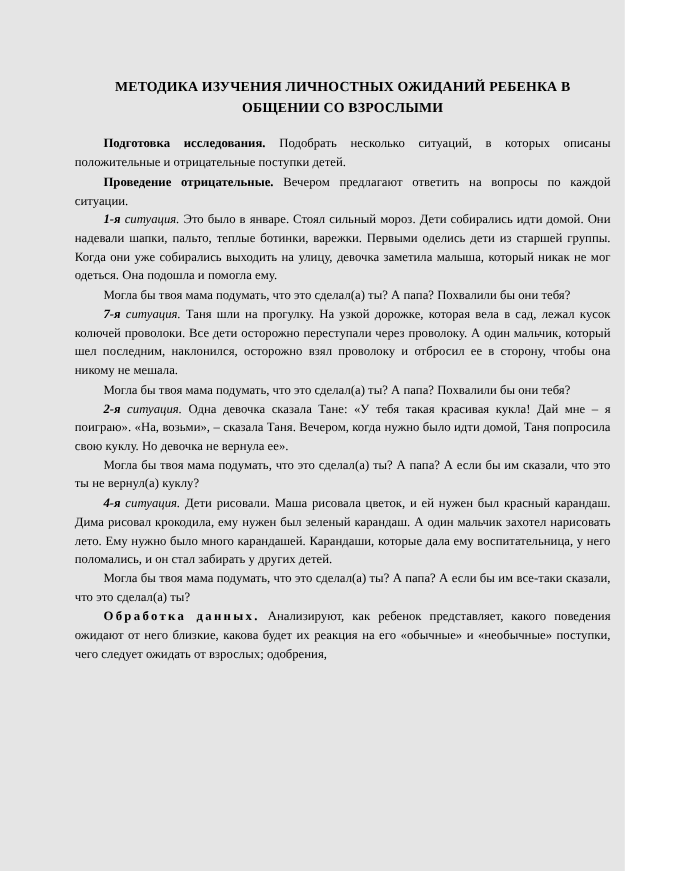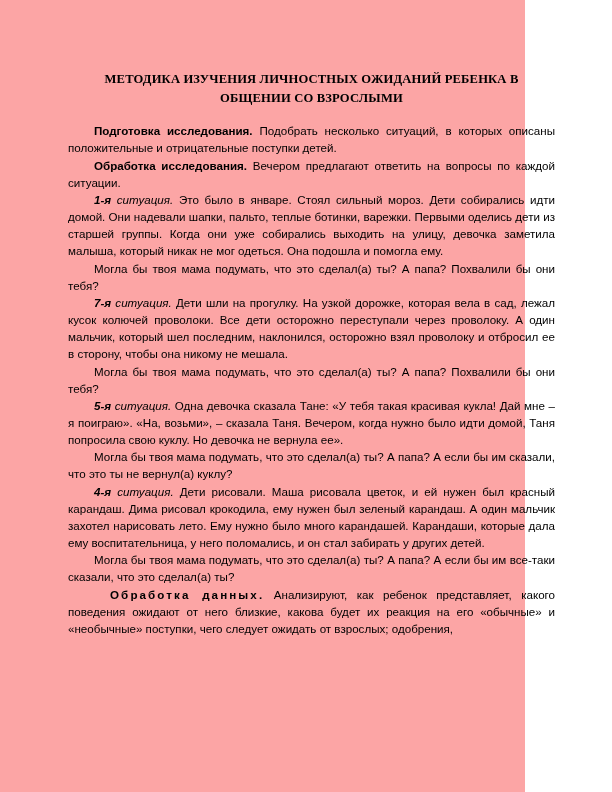--- a/index.html
+++ b/index.html
@@ -10,23 +10,23 @@
   }
   body {
     width: 612px;
     height: 792px;
     overflow: hidden;
     font-family: "Liberation Serif", "DejaVu Serif", serif;
     color: #000000;
   }
   .page {
     position: relative;
-    width: 525px;
+    width: 568px;
     height: 792px;
-    background: #fca5a5;
+    background: #e5e5e5;
     box-sizing: border-box;
   }
   .content {
     position: absolute;
     left: 68px;
     top: 0;
     width: 487px;
   }
   .doc-title {
     margin: 0;
@@ -41,21 +41,21 @@
   }
   .body-block {
     margin-top: 16px;
   }
   p.para {
     margin: 0 0 0 0;
     font-size: 11.6px;
     line-height: 1.465;
     text-align: justify;
     text-indent: 26px;
-    font-family: Liberation Sans, sans-serif;
+    font-family: Liberation Serif, serif;
     hyphens: none;
   }
   p.para + p.para {
     margin-top: 0.5px;
   }
   p.gap-before {
     margin-top: 7px;
   }
   .lead {
     font-weight: bold;
@@ -63,46 +63,45 @@
   .sit-num {
     font-weight: bold;
     font-style: italic;
   }
   .sit-word {
     font-style: italic;
   }
   .spaced {
     font-weight: bold;
     letter-spacing: 2.1px;
-    margin-left: 16px;
   }
 </style>
 </head>
 <body>
 
 <div class="page">
   <div class="content">
 
     <h1 class="doc-title">МЕТОДИКА ИЗУЧЕНИЯ ЛИЧНОСТНЫХ ОЖИДАНИЙ РЕБЕНКА В ОБЩЕНИИ СО ВЗРОСЛЫМИ</h1>
 
     <div class="body-block">
 
       <p class="para"><span class="lead">Подготовка исследования.</span><span> Подобрать несколько ситуаций, в которых описаны положительные и отрицательные поступки детей.</span></p>
 
-      <p class="para gap-before"><span class="lead">Обработка исследования.</span><span> Вечером предлагают ответить на вопросы по каждой ситуации.</span></p>
+      <p class="para gap-before"><span class="lead">Проведение отрицательные.</span><span> Вечером предлагают ответить на вопросы по каждой ситуации.</span></p>
 
       <p class="para gap-before"><span class="sit-num">1-я</span><span class="sit-word"> ситуация.</span><span> Это было в январе. Стоял сильный мороз. Дети собирались идти домой. Они надевали шапки, пальто, теплые ботинки, варежки. Первыми оделись дети из старшей группы. Когда они уже собирались выходить на улицу, девочка заметила малыша, который никак не мог одеться. Она подошла и помогла ему.</span></p>
 
       <p class="para gap-before"><span>Могла бы твоя мама подумать, что это сделал(а) ты? А папа? Похвалили бы они тебя?</span></p>
 
-      <p class="para gap-before"><span class="sit-num">7-я</span><span class="sit-word"> ситуация.</span><span> Дети шли на прогулку. На узкой дорожке, которая вела в сад, лежал кусок колючей проволоки. Все дети осторожно переступали через проволоку. А один мальчик, который шел последним, наклонился, осторожно взял проволоку и отбросил ее в сторону, чтобы она никому не мешала.</span></p>
+      <p class="para gap-before"><span class="sit-num">7-я</span><span class="sit-word"> ситуация.</span><span> Таня шли на прогулку. На узкой дорожке, которая вела в сад, лежал кусок колючей проволоки. Все дети осторожно переступали через проволоку. А один мальчик, который шел последним, наклонился, осторожно взял проволоку и отбросил ее в сторону, чтобы она никому не мешала.</span></p>
 
       <p class="para gap-before"><span>Могла бы твоя мама подумать, что это сделал(а) ты? А папа? Похвалили бы они тебя?</span></p>
 
-      <p class="para gap-before"><span class="sit-num">5-я</span><span class="sit-word"> ситуация.</span><span> Одна девочка сказала Тане: «У тебя такая красивая кукла! Дай мне – я  поиграю». «На, возьми», – сказала Таня. Вечером, когда нужно было идти домой, Таня попросила свою куклу. Но девочка не вернула ее».</span></p>
+      <p class="para gap-before"><span class="sit-num">2-я</span><span class="sit-word"> ситуация.</span><span> Одна девочка сказала Тане: «У тебя такая красивая кукла! Дай мне – я  поиграю». «На, возьми», – сказала Таня. Вечером, когда нужно было идти домой, Таня попросила свою куклу. Но девочка не вернула ее».</span></p>
 
       <p class="para gap-before"><span>Могла  бы твоя мама подумать, что это сделал(а) ты? А папа? А если бы им сказали, что это ты не вернул(а) куклу?</span></p>
 
       <p class="para gap-before"><span class="sit-num">4-я</span><span class="sit-word"> ситуация.</span><span> Дети рисовали. Маша рисовала цветок, и ей  нужен был красный карандаш. Дима рисовал крокодила, ему нужен был зеленый карандаш. А один мальчик захотел нарисовать лето. Ему нужно было много карандашей. Карандаши, которые дала ему воспитательница, у него поломались,  и он стал забирать у других детей.</span></p>
 
       <p class="para gap-before"><span>Могла бы твоя мама подумать, что это сделал(а) ты? А папа? А если бы им все-таки сказали, что это сделал(а) ты?</span></p>
 
       <p class="para gap-before"><span class="spaced">Обработка данных.</span><span> Анализируют, как ребенок представляет, какого поведения ожидают от него близкие, какова будет их реакция  на его «обычные» и «необычные» поступки, чего следует ожидать от взрослых; одобрения,</span></p>
 
     </div>

